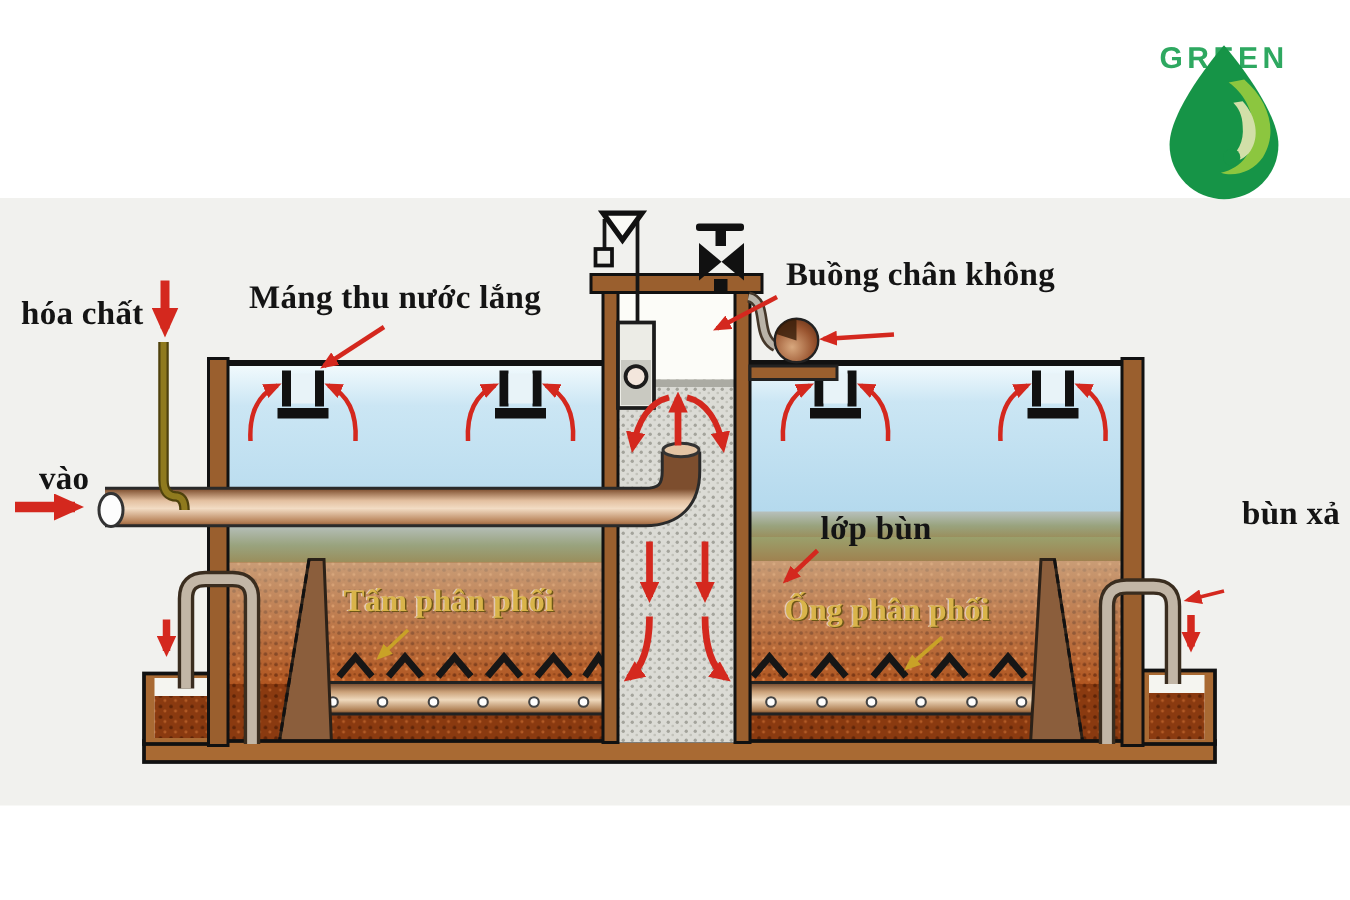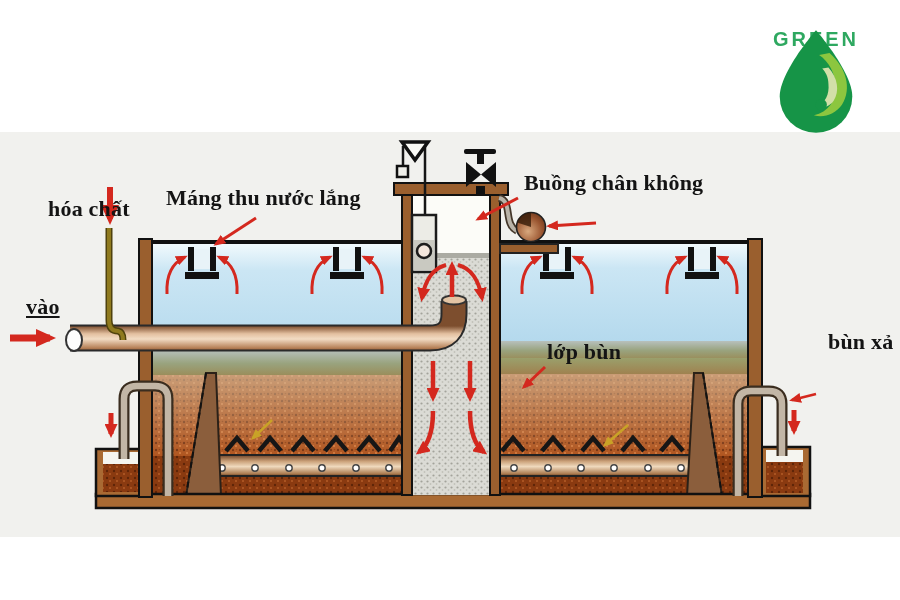--- a/index.html
+++ b/index.html
@@ -271,26 +271,28 @@
       <path d="M470,361 L470,398" stroke-width="4.5" marker-end="url(#mrMid)"></path>
       <path d="M433,411 C433,434 427,446 419,452" stroke-width="4.5" marker-end="url(#mrMid)"></path>
       <path d="M470,411 C470,434 476,446 484,452" stroke-width="4.5" marker-end="url(#mrMid)"></path>
     </g>
     <g stroke="#C9A227" fill="none">
       <path d="M272,420 L253,438" stroke-width="2.5" marker-end="url(#mGold)"></path>
       <path d="M628,425 L605,445" stroke-width="2.5" marker-end="url(#mGold)"></path>
     </g>
   </svg>
 
-  <div class="lbl" style="left:14px;top:197px;margin-left:34px;">hóa chất</div>
+  <div class="lbl" style="left:14px;top:197px;">hóa chất</div>
   <div class="lbl" style="left:524px;top:171px;">Buồng chân không</div>
   <div class="lbl" style="left:166px;top:186px;">Máng thu nước lắng</div>
-  <div class="lbl" style="left:26px;top:295px;text-decoration:underline;">vào</div>
+  <div class="lbl" style="left:26px;top:307px;">vào</div>
   <div class="lbl" style="left:547px;top:340px;">lớp bùn</div>
   <div class="lbl" style="left:828px;top:330px;">bùn xả</div>
+  <div class="lbl gold" style="left:229px;top:389px;font-size:21px;">Tấm phân phối</div>
+  <div class="lbl gold" style="left:523px;top:395px;font-size:21px;">Ống phân phối</div>
 
   <div class="logo">
     <svg width="92" height="112" viewBox="0 0 86 108">
       <path d="M43,4 C43,4 8,44 8,68 a35,35 0 0 0 70,0 C78,44 43,4 43,4 Z" fill="#169447"></path>
       <path d="M56,26 C72,40 78,60 68,76 C62,85 50,89 41,86 C55,83 62,72 62,59 C62,46 55,34 46,28 Z" fill="#8CC63F"></path>
       <path d="M55,40 C64,50 66,63 60,72 C56,78 48,80 44,78 C52,74 56,66 55,56 C55,49 52,44 49,41 Z" fill="#D2DFA8"></path>
       <circle cx="48" cy="76" r="5.5" fill="#169447"></circle>
     </svg>
     <div class="word">GREEN</div>
   </div>

